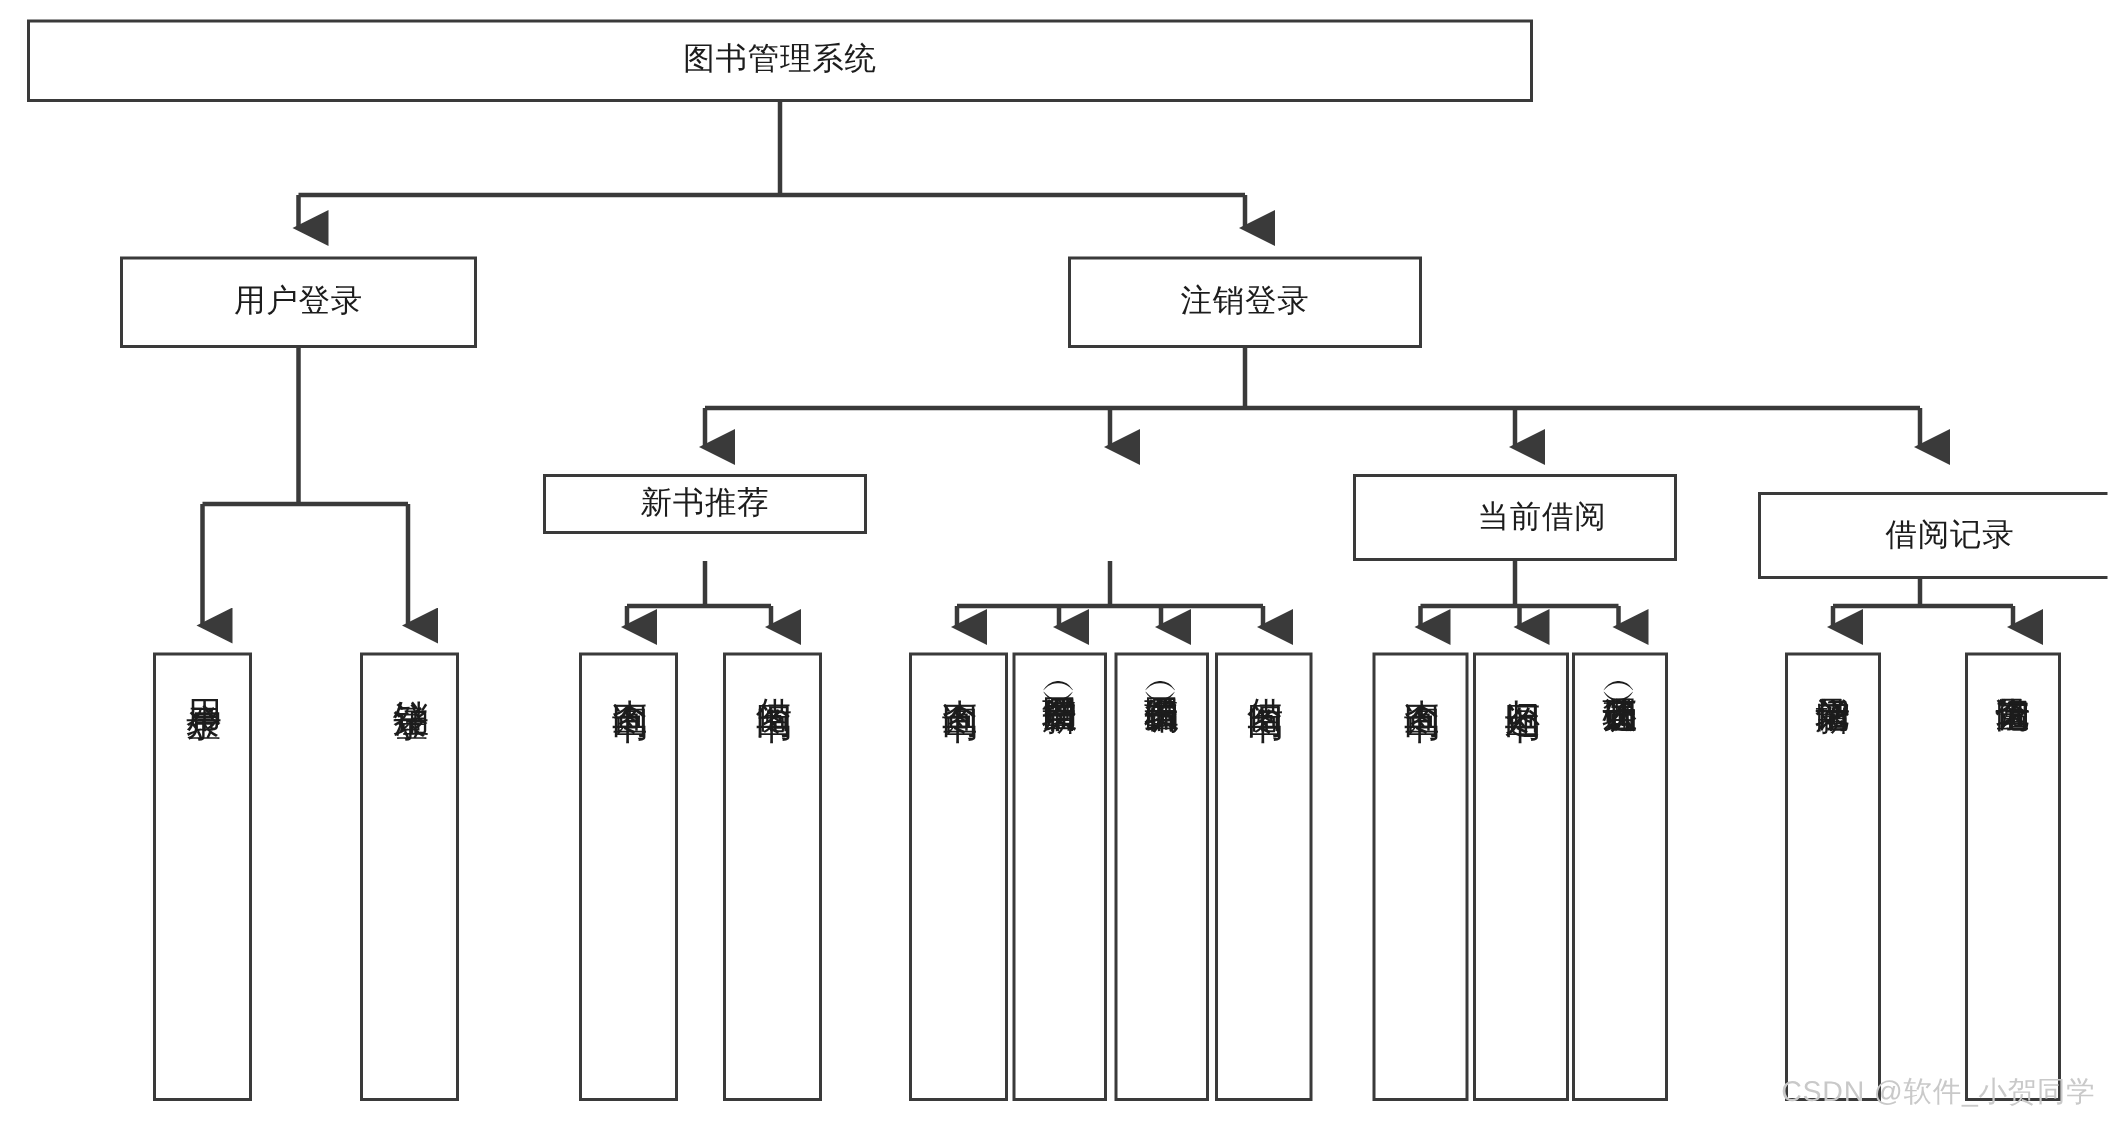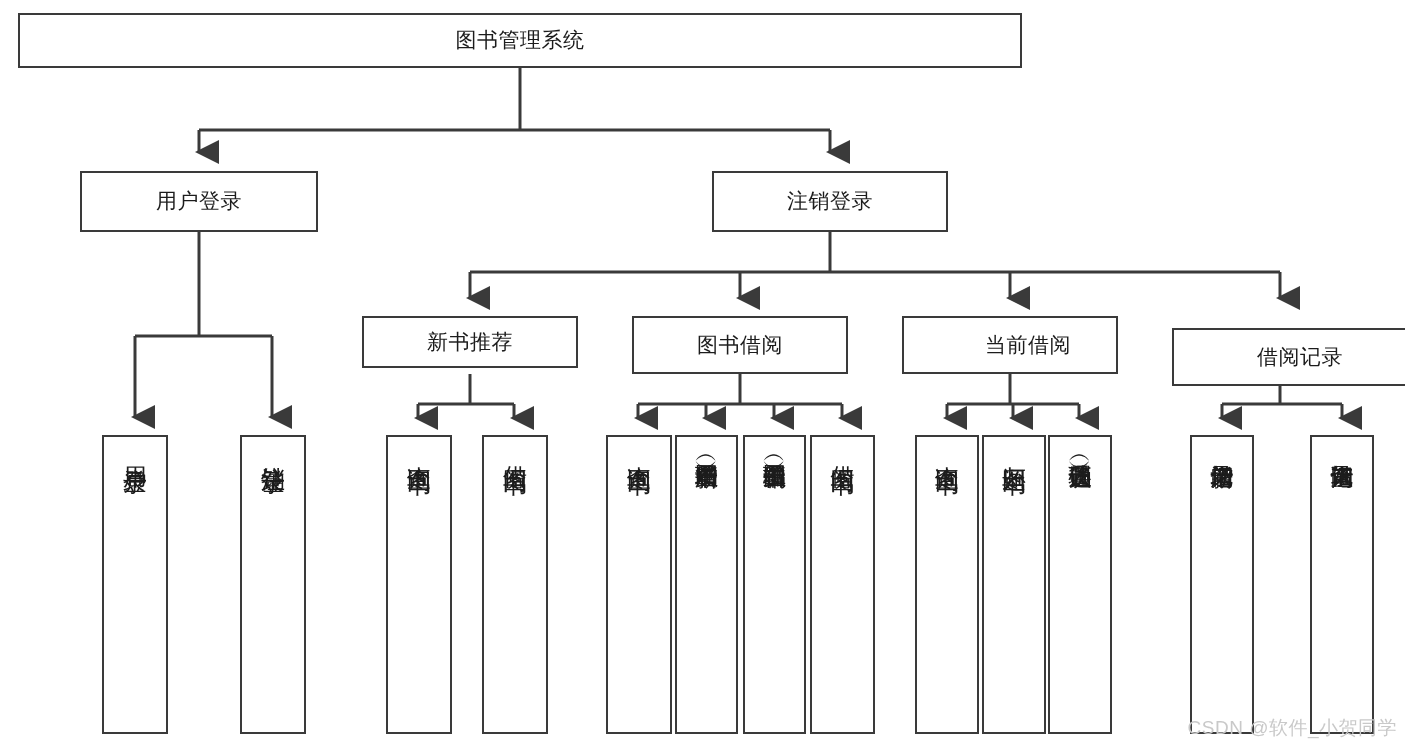--- a/index.html
+++ b/index.html
@@ -134,27 +134,24 @@
   </div>
 
   <div class="node" style="left:80px; top:171px; width:238px; height:61px;">
     <span class="label">用户登录</span>
   </div>
 
   <div class="node" style="left:712px; top:171px; width:236px; height:61px;">
     <span class="label">注销登录</span>
   </div>
 
-  <div class="node" style="left:362px; top:316px; width:216px; height:52px;">
+  <div class="node" style="left:362px; top:316px; width:216px; height:40px;">
     <span class="label">新书推荐</span>
   </div>
 
-  <div class="node" style="left:632px; top:316px; width:216px; height:58px;">
-    <span class="label">图书借阅</span>
-  </div>
 
   <div class="node" style="left:902px; top:316px; width:216px; height:58px;padding-left:36px;">
     <span class="label">当前借阅</span>
   </div>
 
   <div class="node" style="left:1172px; top:328px; width:256px; height:58px;">
     <span class="label">借阅记录</span>
   </div>
 
   <div class="node vertical" style="left:102px; top:435px; width:66px; height:299px;">

